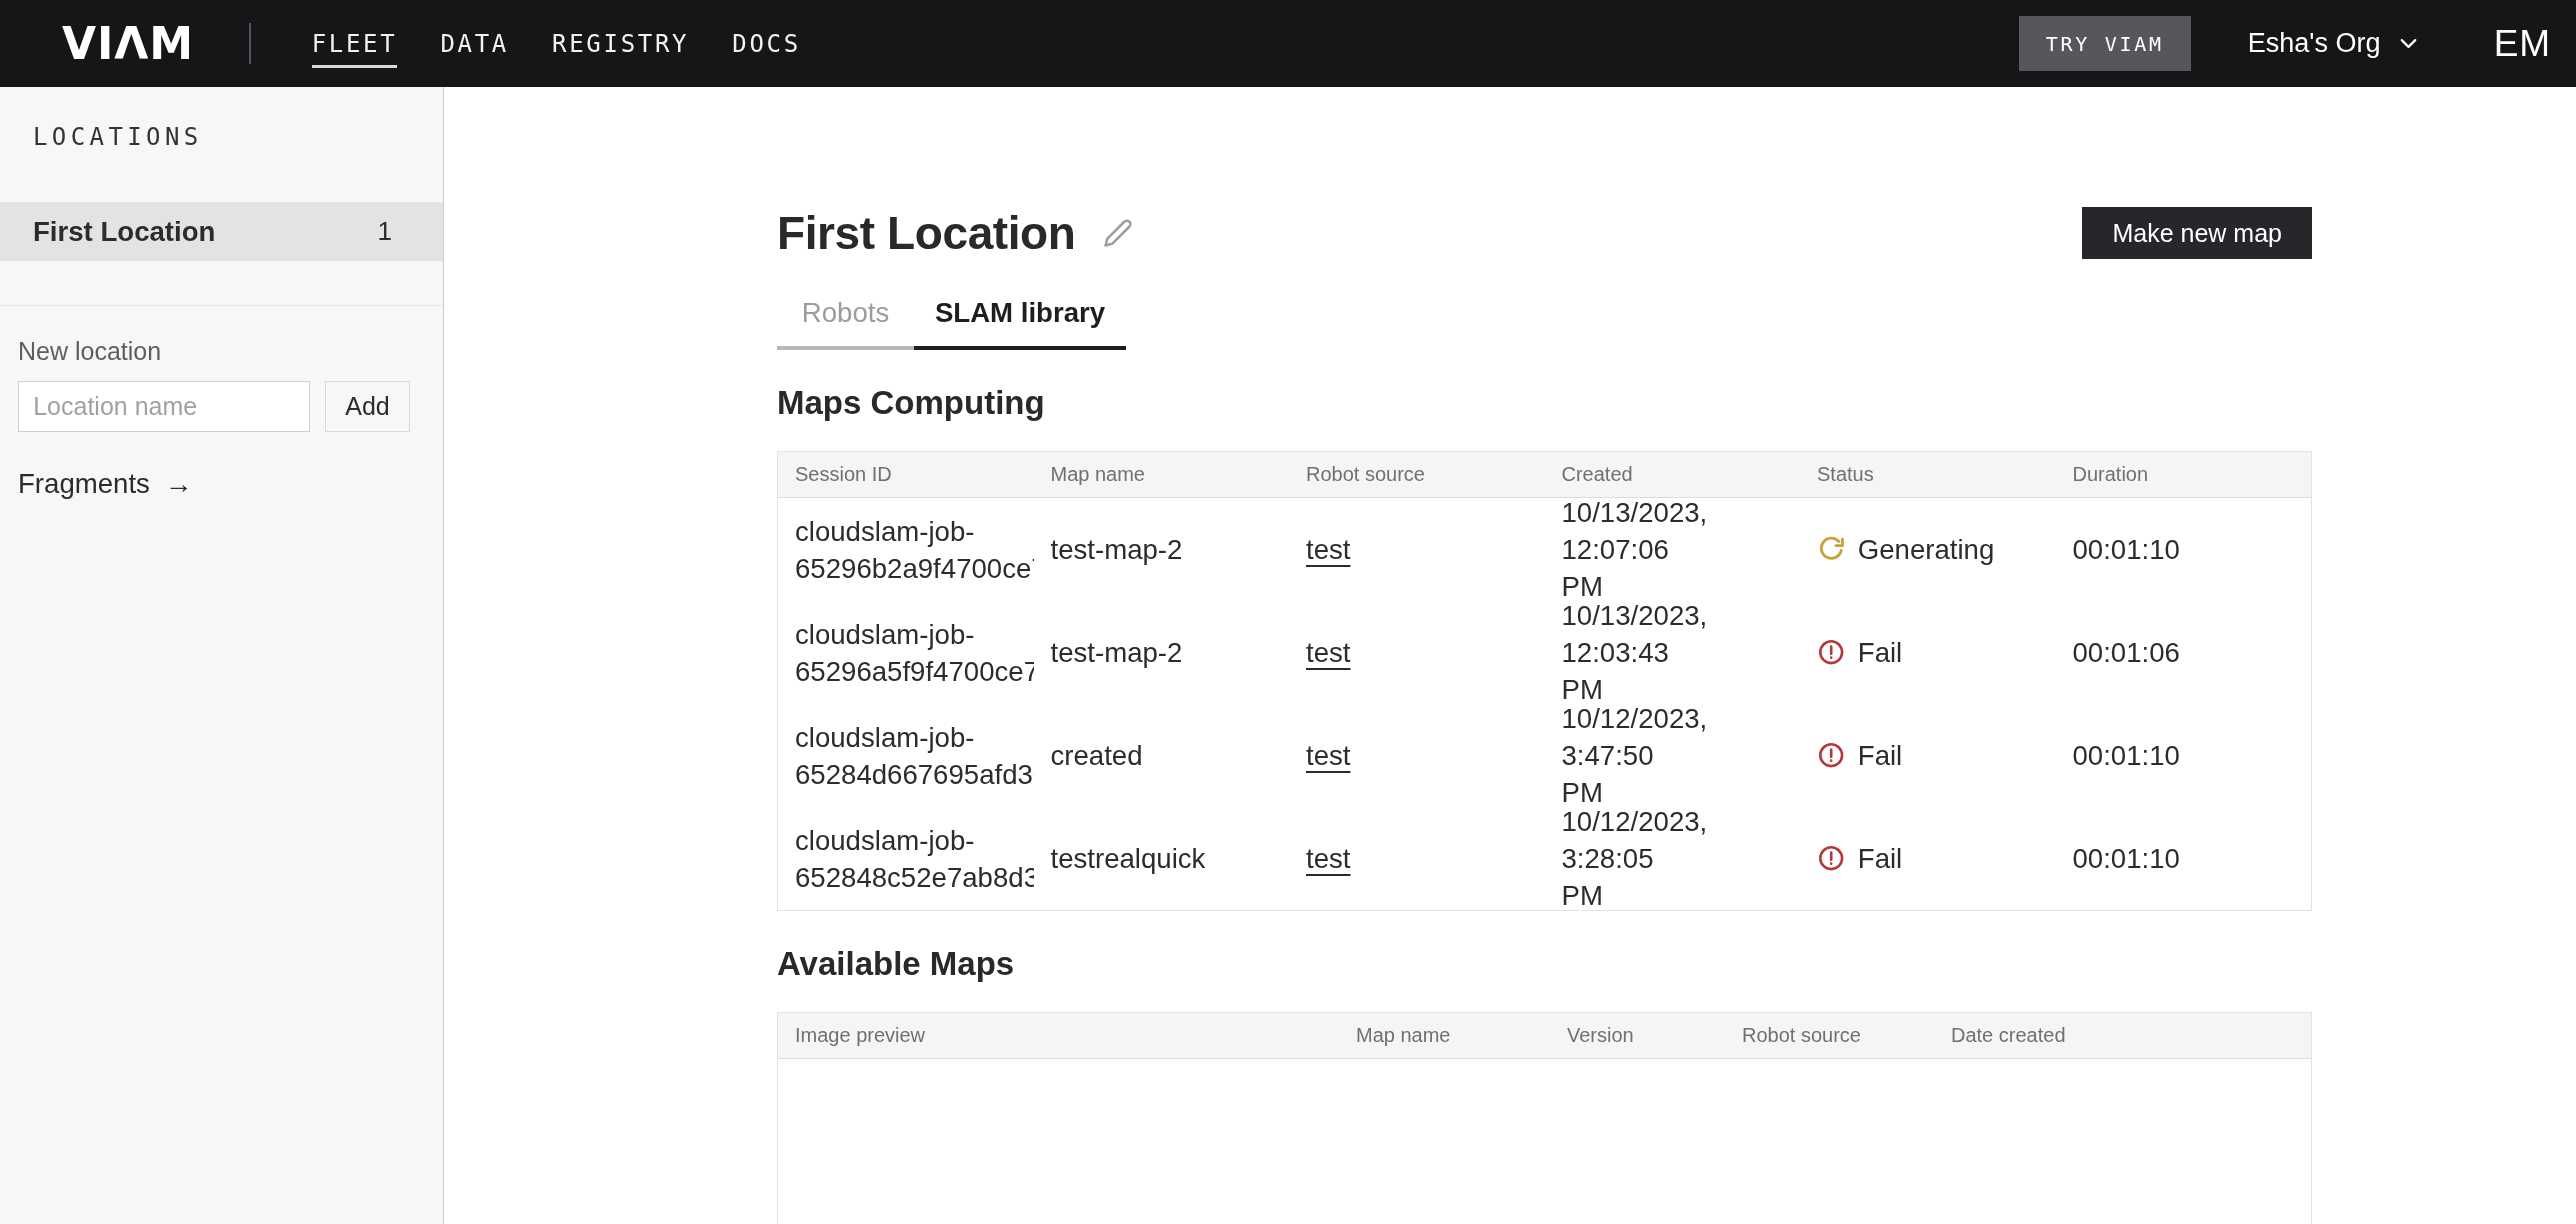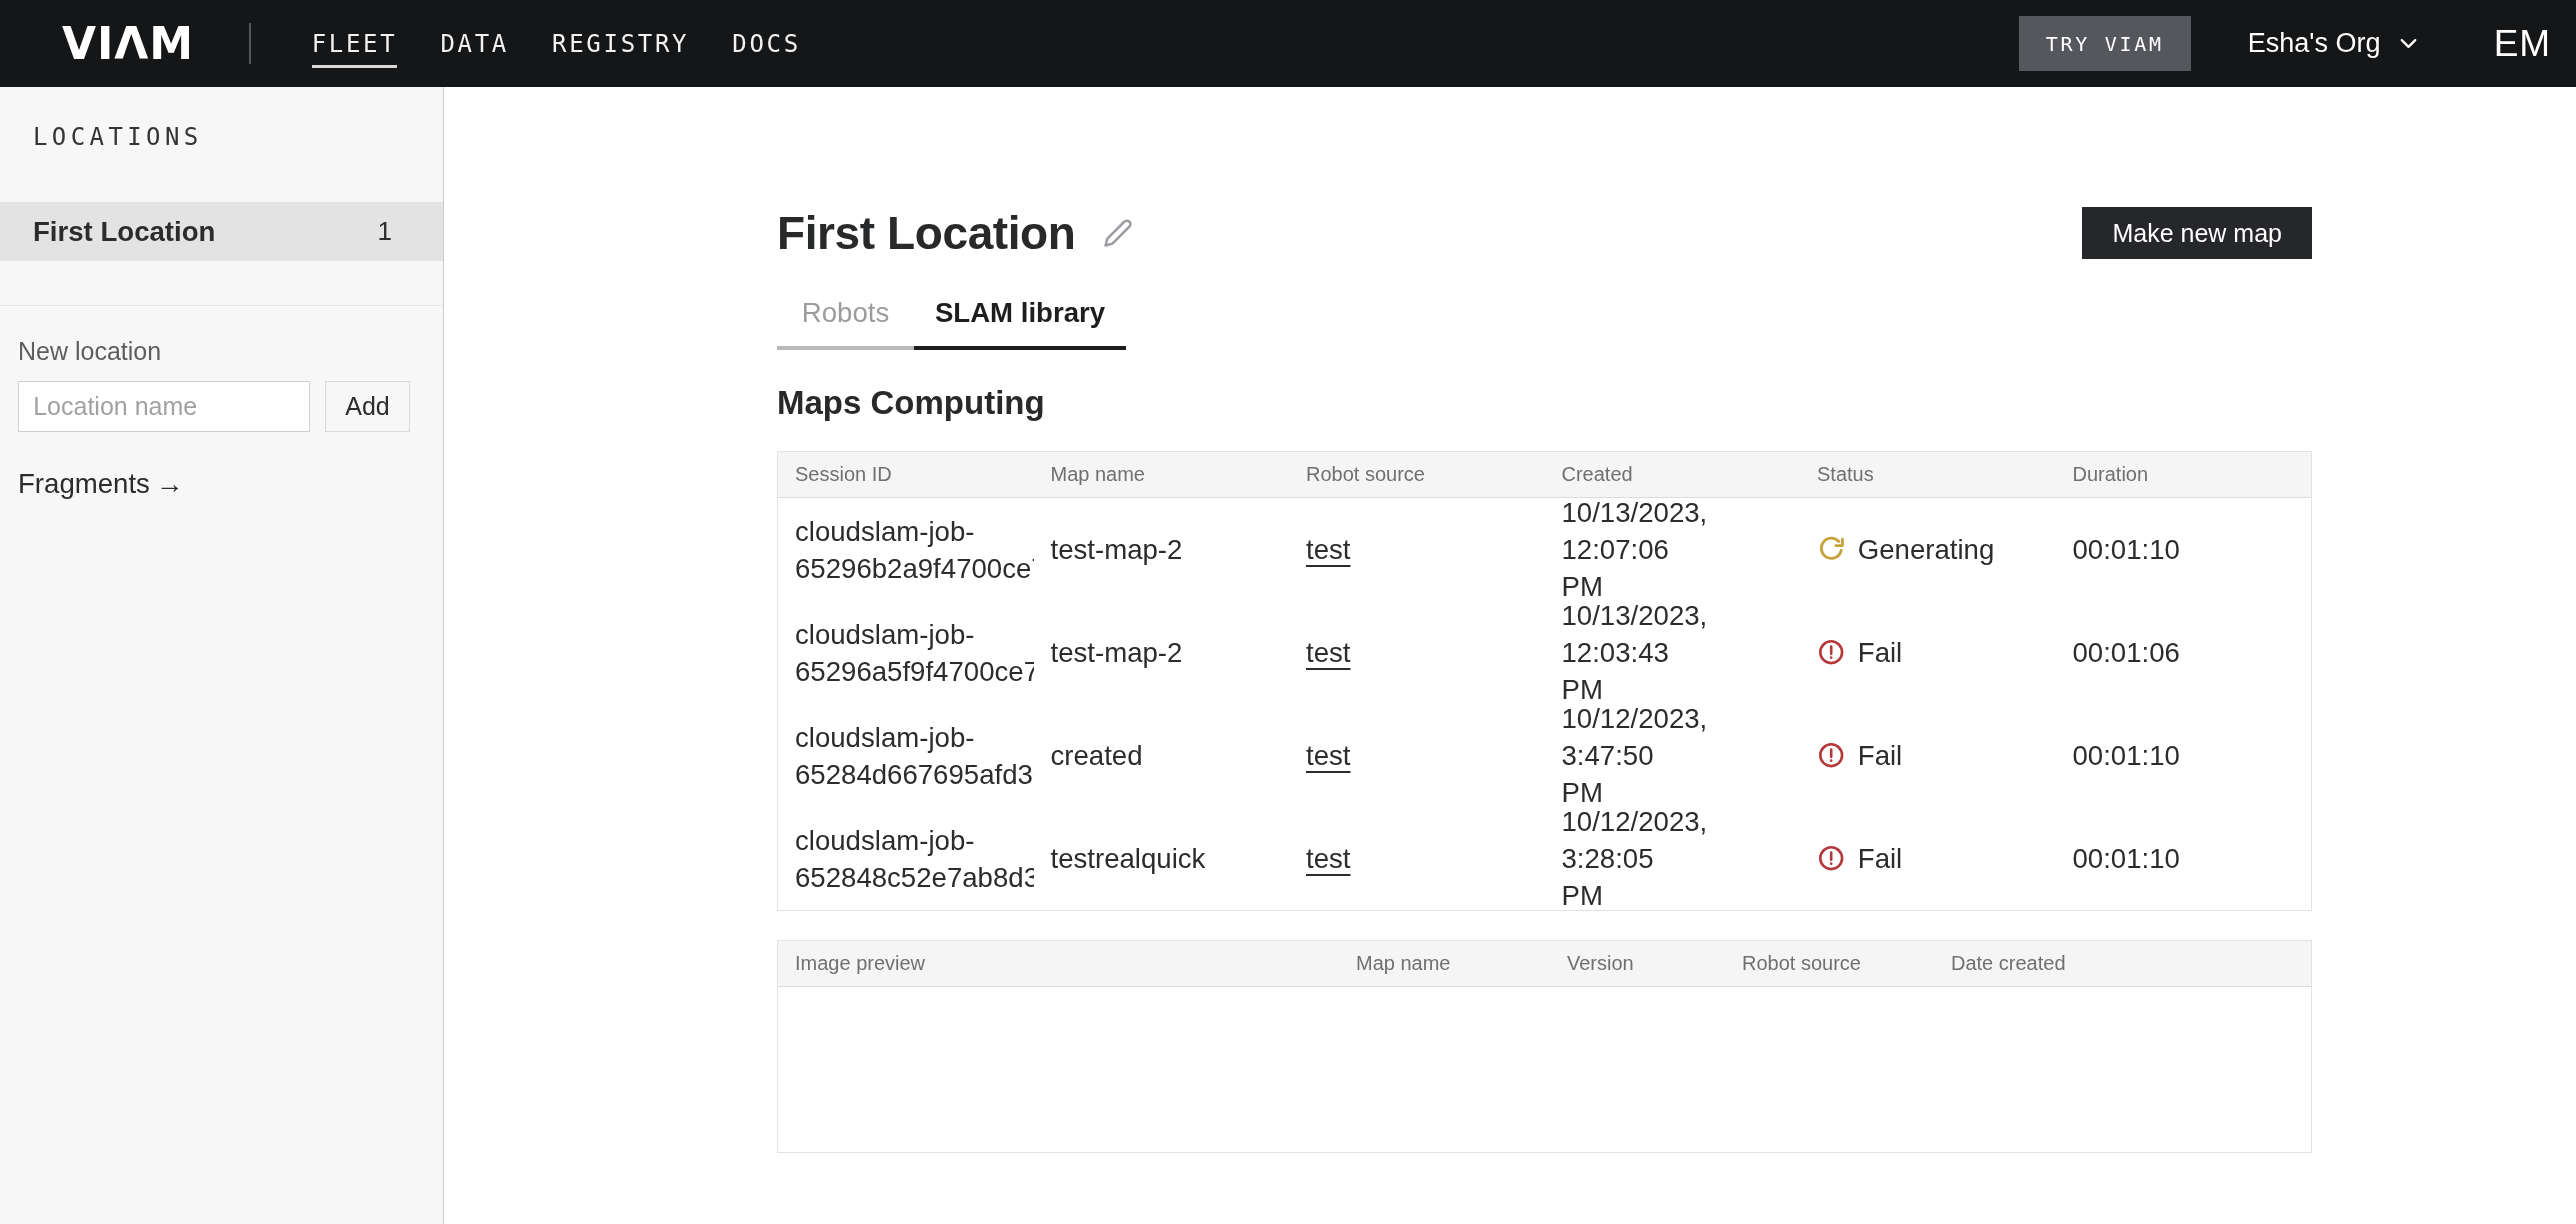--- a/index.html
+++ b/index.html
@@ -29,21 +29,21 @@
   .location-item{margin-top:51px;height:59px;background:#e3e3e4;display:flex;align-items:center;justify-content:space-between;padding:0 51px 0 33px;cursor:pointer;}
   .location-name{font-size:27.6px;font-weight:700;color:#2b2c2e;}
   .location-count{font-size:26px;color:#2b2c2e;}
   .side-divider{height:0.9px;background:#e4e4e5;margin-top:44px;}
   .side-lower{padding:0 18px;}
   .new-location-label{margin-top:31px;font-size:25px;color:#5d5e60;}
   .new-location-row{margin-top:15px;display:flex;align-items:center;}
   .location-input{width:292px;height:51px;box-sizing:border-box;border:0.9px solid #cfcfd1;background:#ffffff;font-size:25px;color:#2b2c2e;padding:0 14.2px;font-family:"Liberation Sans",sans-serif;}
   .location-input::placeholder{color:#a0a1a3;}
   .add-btn{margin-left:15px;width:85px;height:51px;box-sizing:border-box;border:0.9px solid #d9d9da;background:transparent;font-size:25px;color:#2b2c2e;cursor:pointer;font-family:"Liberation Sans",sans-serif;}
-  .fragments-link{margin-top:36px;display:flex;align-items:center;gap:6px;font-size:27.6px;color:#2b2c2e;cursor:pointer;width:max-content;}
+  .fragments-link{margin-top:36px;display:flex;align-items:center;gap:15px;font-size:27.6px;color:#2b2c2e;cursor:pointer;width:max-content;}
   .fragments-arrow{font-size:27.6px;color:#2b2c2e;}
 
   
   .content{width:1535px;}
   .hero{margin-top:119px;display:flex;align-items:center;justify-content:space-between;}
   .hero-left{display:flex;align-items:center;gap:27px;}
   .page-title{font-size:46px;font-weight:700;color:#28292b;letter-spacing:-0.4px;}
   .pencil{cursor:pointer;display:flex;}
   .make-map-btn{background:#26272a;color:#ffffff;border:none;height:52px;padding:0 30px;font-size:25px;cursor:pointer;font-family:"Liberation Sans",sans-serif;}
 
@@ -224,20 +224,21 @@
                       <line x1="12" y1="16.6" x2="12" y2="16.7"></line>
                     </svg>
                   </span>
       <span>Fail</span>
     </div>
     <div class="td">00:01:10</div>
   </div>
 </div>
         </div>
 
+        <div class="section-heading">Available Maps</div>
 
         <div class="table">
           <div class="thead cols5">
             <div class="th">Image preview</div>
             <div class="th">Map name</div>
             <div class="th">Version</div>
             <div class="th">Robot source</div>
             <div class="th">Date created</div>
           </div>
           <div class="empty-body"></div>

